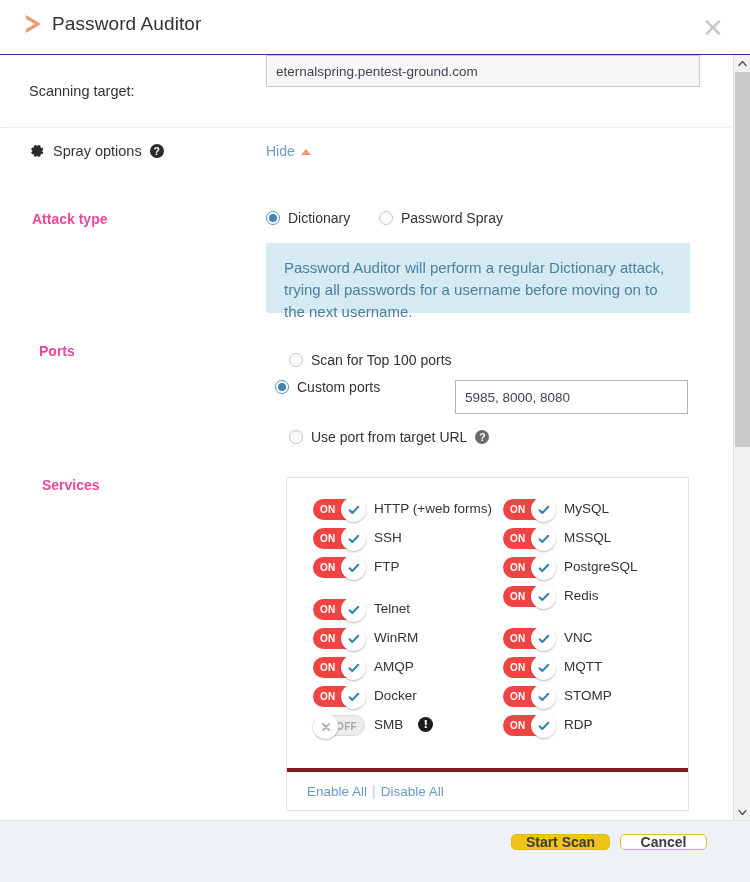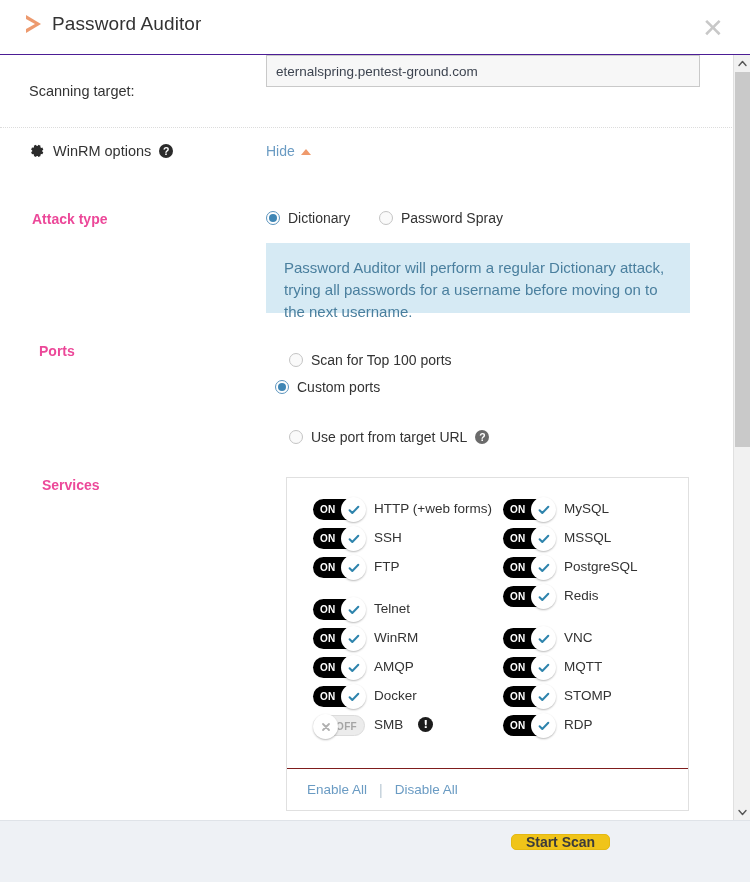--- a/index.html
+++ b/index.html
@@ -210,21 +210,21 @@
 
   
   .toggle {
     position: relative;
     width: 52px; height: 21px;
     border-radius: 11px;
     flex: 0 0 auto;
     cursor: pointer;
     margin-top: 1px;
   }
-  .toggle.on { background: #000000; }
+  .toggle.on { background: #ef4444; }
   .toggle.off { background: #ececec; border: 1px solid #dcdcdc; }
   .toggle .t-text {
     position: absolute; top: 0;
     height: 21px; line-height: 21px;
     font-size: 10px; font-weight: bold;
     letter-spacing: .3px;
   }
   .toggle.on .t-text { left: 7px; color: #ffffff; }
   .toggle.off .t-text { right: 7px; color: #a5a5a5; }
   .toggle .knob {
@@ -245,24 +245,24 @@
     background: #1c1c1c; color: #fff;
     font-size: 11px; font-weight: bold; line-height: 1;
     margin-left: 6px; margin-top: 3px;
     flex: 0 0 auto;
     font-family: "DejaVu Sans", sans-serif;
   }
 
   .svc-footer {
     position: absolute; left: 0; bottom: 0;
     width: 401px; height: 42px;
-    border-top: 1px solid #7f1d1d;
+    border-top: 4px solid #7f1d1d;
     display: flex; align-items: center;
     padding-left: 20px;
-    gap: 12px;
+    gap: 5px;
   }
   .link-blue {
     font-size: 13.5px; color: #6a9bc3; cursor: pointer;
   }
   .link-sep { color: #b9c8d3; font-size: 14px; }
 
   
   .modal-footer {
     position: absolute; left: 0; top: 820px;
     width: 750px; height: 62px;
@@ -335,21 +335,21 @@
     <input class="target-input" type="text" value="eternalspring.pentest-ground.com" style="">
     <div class="dotted-divider"></div>
 
     <div class="scan-options-wrap">
       <span>
         <svg class="gear-icon" viewBox="0 0 16 16">
           <path fill="#2b2b2b" d="M8 5.2A2.8 2.8 0 1 0 8 10.8 2.8 2.8 0 0 0 8 5.2zm0 4.2A1.4 1.4 0 1 1 8 6.6a1.4 1.4 0 0 1 0 2.8z"></path>
           <path fill="#2b2b2b" d="M14.3 9.2l-1.1-.6a5.6 5.6 0 0 0 0-1.2l1.1-.6-.9-2.2-1.2.3a5.4 5.4 0 0 0-.9-.9l.3-1.2L9.4 1.8l-.6 1.1a5.6 5.6 0 0 0-1.2 0l-.6-1.1-2.2.9.3 1.2c-.34.26-.64.56-.9.9l-1.2-.3-.9 2.2 1.1.6a5.6 5.6 0 0 0 0 1.2l-1.1.6.9 2.2 1.2-.3c.26.34.56.64.9.9l-.3 1.2 2.2.9.6-1.1a5.6 5.6 0 0 0 1.2 0l.6 1.1 2.2-.9-.3-1.2c.34-.26.64-.56.9-.9l1.2.3z"></path>
         </svg>
       </span>
-      <span class="scan-options-text">WinRM options</span>
+      <span class="scan-options-text">Spray options</span>
       <span class="help-dot">?</span>
     </div>
     <div class="hide-link-wrap">
       <span class="hide-link">Hide</span>
       <span class="caret-up"></span>
     </div>
 
     <div class="section-label" style="left:32px; top:156px;">Attack type</div>
     <div class="radio-item" style="position:absolute; left:266px; top:155px;">
       <span class="radio checked"></span>
@@ -368,20 +368,21 @@
 
     <div class="radio-item" style="position:absolute; left:289px; top:297px;">
       <span class="radio"></span>
       <span>Scan for Top 100 ports</span>
     </div>
 
     <div class="radio-item" style="position:absolute; left:275px; top:324px;">
       <span class="radio checked"></span>
       <span>Custom ports</span>
     </div>
+    <input class="port-input" type="text" value="5985, 8000, 8080" style="">
 
     <div class="radio-item" style="position:absolute; left:289px; top:374px;">
       <span class="radio"></span>
       <span>Use port from target URL</span>
       <span class="help-dot-gray">?</span>
     </div>
 
     <div class="section-label" style="left:42px; top:422px;">Services</div>
 
     <div class="services-box">
@@ -605,14 +606,15 @@
     <div class="sb-thumb"></div>
     <div class="sb-arrow down">
       <svg width="9" height="7" viewBox="0 0 9 7">
           <path d="M1 1.5L4.5 5.5L8 1.5" stroke="#555" stroke-width="1.4" fill="none" stroke-linecap="round" stroke-linejoin="round"></path>
         </svg>
     </div>
   </div>
 
   <div class="modal-footer"></div>
   <div class="btn btn-primary">Start Scan</div>
+  <div class="btn btn-secondary">Cancel</div>
 
 </div>
 
 </body></html>

